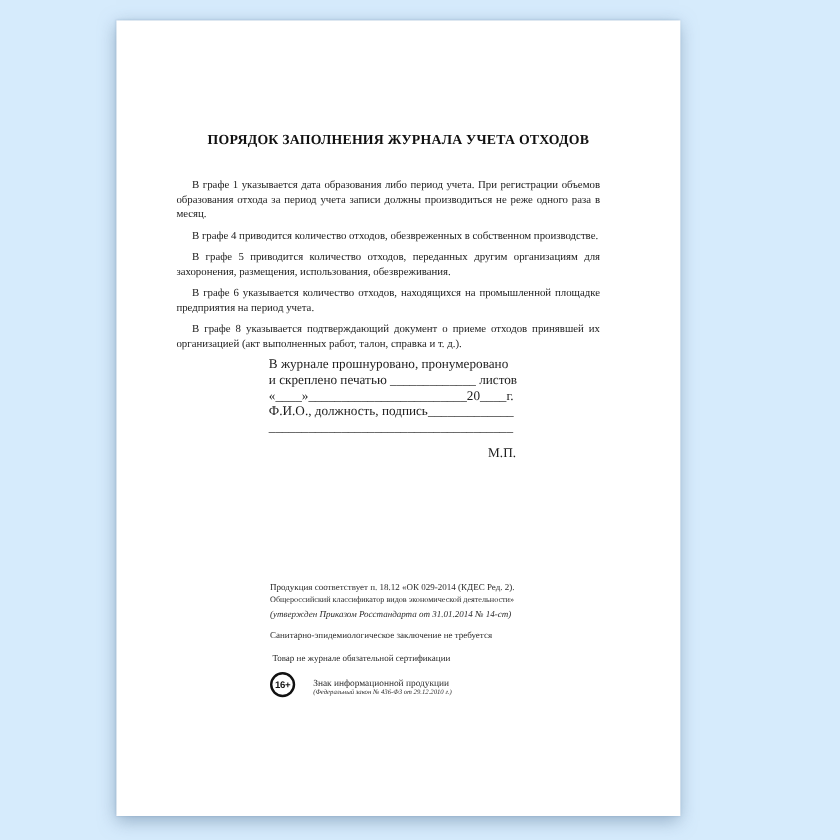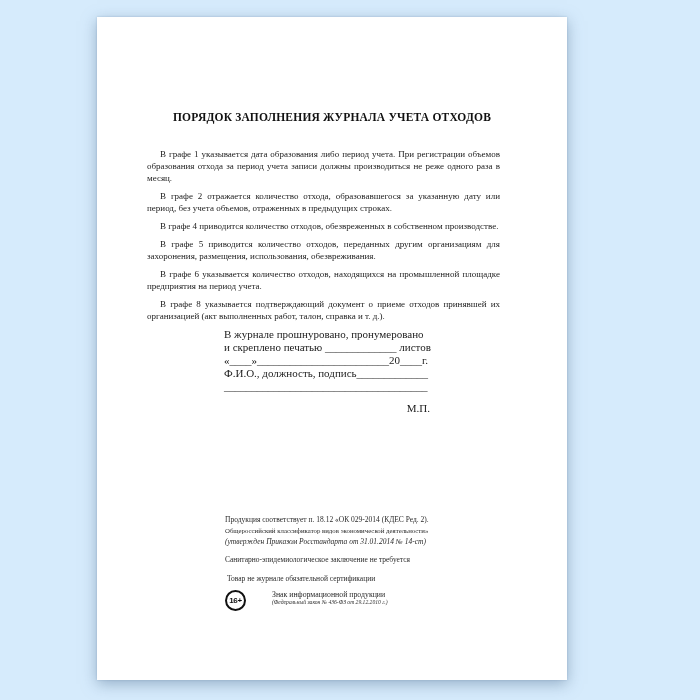--- a/index.html
+++ b/index.html
@@ -59,23 +59,22 @@
     font-size: 7.5px;
     line-height: 11px;
     color: #2a2a2a;
   }
   .footer .comp-l2 { font-size: 6.8px; }
   .footer .comp-l3 { font-style: italic; }
   .footer .note { margin-top: 7px; font-family: Liberation Serif, serif; }
   .footer .note-indent { margin-top: 8px; padding-left: 2px; }
   .age-row {
     display: flex;
-    align-items: flex-start;
+    align-items: flex-end;
     margin-top: 6px;
-    gap: 11px;
   }
   .age-badge {
     flex: 0 0 auto;
     width: 17px;
     height: 17px;
     border: 2px solid #111111;
     border-radius: 50%;
     display: flex;
     align-items: center;
     justify-content: center;
@@ -92,21 +91,20 @@
 </head>
 <body>
 
 <div class="stage">
   <div class="sheet">
 
     <h1 class="doc-title">ПОРЯДОК ЗАПОЛНЕНИЯ ЖУРНАЛА УЧЕТА ОТХОДОВ</h1>
 
     <div class="paras">
       <p>В графе 1 указывается дата образования либо период учета. При регистрации объемов образования отхода за период учета записи должны производиться не реже одного раза в месяц.</p>
-      <p>В графе 2 отражается количество отхода, образовавшегося за указанную дату или период, без учета объемов, отраженных в предыдущих строках.</p>
       <p>В графе 4 приводится количество отходов, обезвреженных в собственном производстве.</p>
       <p>В графе 5 приводится количество отходов, переданных другим организациям для захоронения, размещения, использования, обезвреживания.</p>
       <p>В графе 6 указывается количество отходов, находящихся на промышленной площадке предприятия на период учета.</p>
       <p>В графе 8 указывается подтверждающий документ о приеме отходов принявшей их организацией (акт выполненных работ, талон, справка и т. д.).</p>
     </div>
 
     <div class="cert-block">
       <div>В журнале прошнуровано, пронумеровано</div>
       <div>и скреплено печатью _____________ листов</div>
       <div>«____»________________________20____г.</div>

